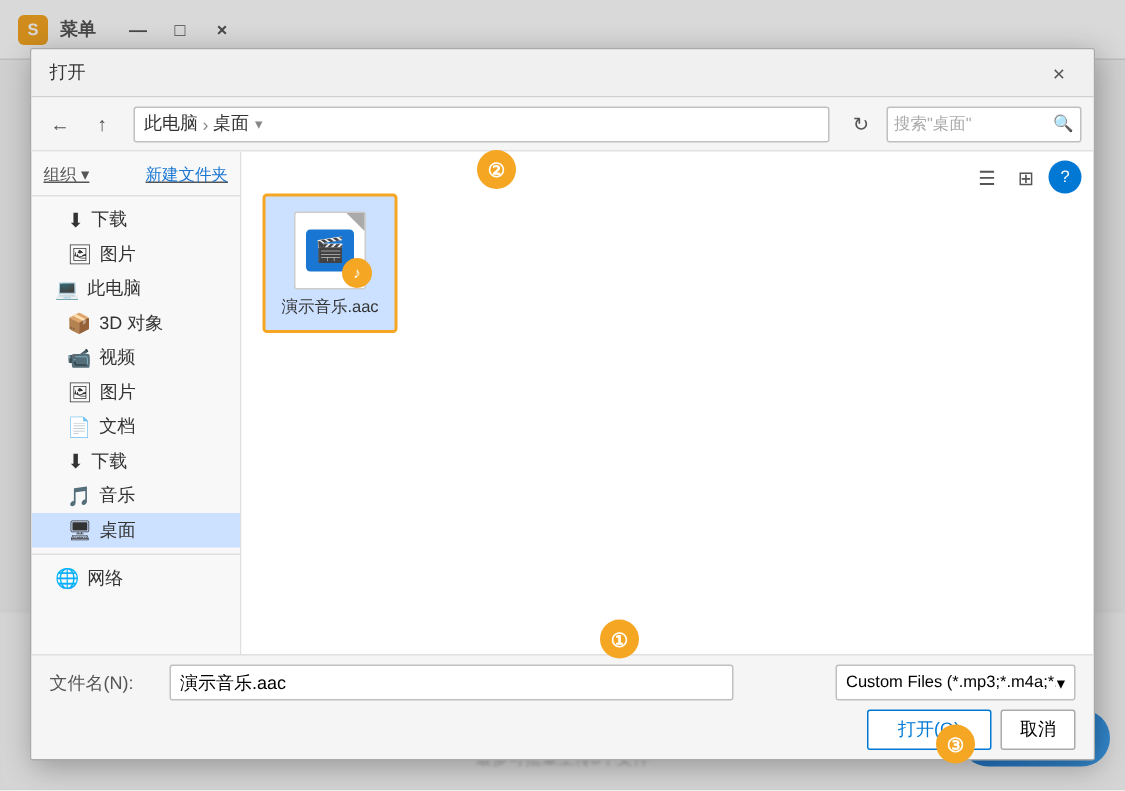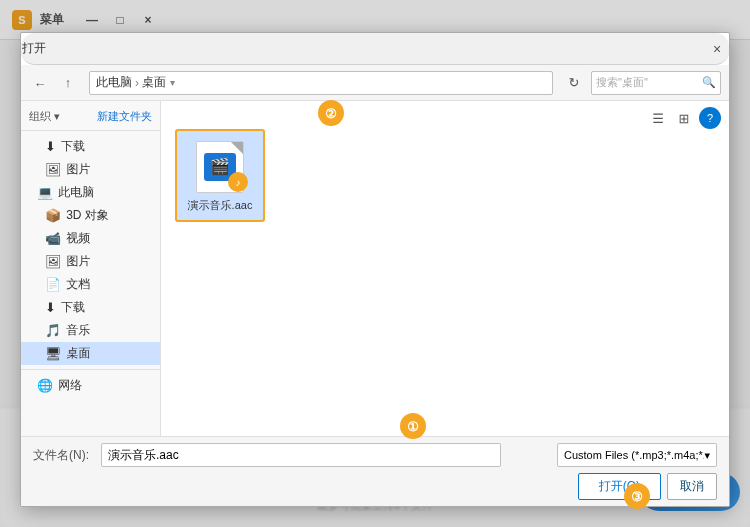--- a/index.html
+++ b/index.html
@@ -159,22 +159,21 @@
       border-radius: 2px;
     }
 
     
     .dialog-title-bar {
       height: 32px;
       background: #f0f0f0;
       border-bottom: 1px solid #d0d0d0;
       display: flex;
       align-items: center;
-      padding: 0 1px;
-      border-radius: 14px;
+      padding: 0 12px;
     }
     .dialog-title {
       flex: 1;
       font-size: 12px;
       color: #333;
     }
     .dialog-close {
       width: 22px;
       height: 22px;
       display: flex;
@@ -260,20 +259,21 @@
       overflow-y: auto;
       padding: 4px 0;
     }
     .sidebar-section-header {
       font-size: 11px;
       color: #555;
       padding: 4px 8px 2px 8px;
       display: flex;
       align-items: center;
       justify-content: space-between;
+      text-decoration: underline;
     }
     .sidebar-item {
       display: flex;
       align-items: center;
       padding: 3px 8px 3px 16px;
       font-size: 12px;
       color: #333;
       cursor: pointer;
       gap: 5px;
     }
@@ -423,21 +423,21 @@
       background: #f5f5f5;
       display: flex;
       flex-direction: column;
       justify-content: center;
       padding: 6px 12px;
       gap: 6px;
     }
     .footer-row {
       display: flex;
       align-items: center;
-      gap: 8px;
+      gap: 20px;
     }
     .footer-label {
       font-size: 12px;
       color: #555;
       width: 60px;
       flex-shrink: 0;
     }
     .footer-input {
       flex: 1;
       height: 24px;
@@ -467,21 +467,21 @@
       border: 1px solid #0078d4;
       color: #0078d4;
       font-size: 12px;
       cursor: pointer;
       border-radius: 2px;
     }
     .footer-cancel-btn {
       padding: 4px 12px;
       background: white;
       border: 1px solid #aaa;
-      color: #0c4a6e;
+      color: #000000;
       font-size: 12px;
       cursor: pointer;
       border-radius: 2px;
     }
 
     
     .circle-num {
       width: 26px;
       height: 26px;
       background: #f5a623;

